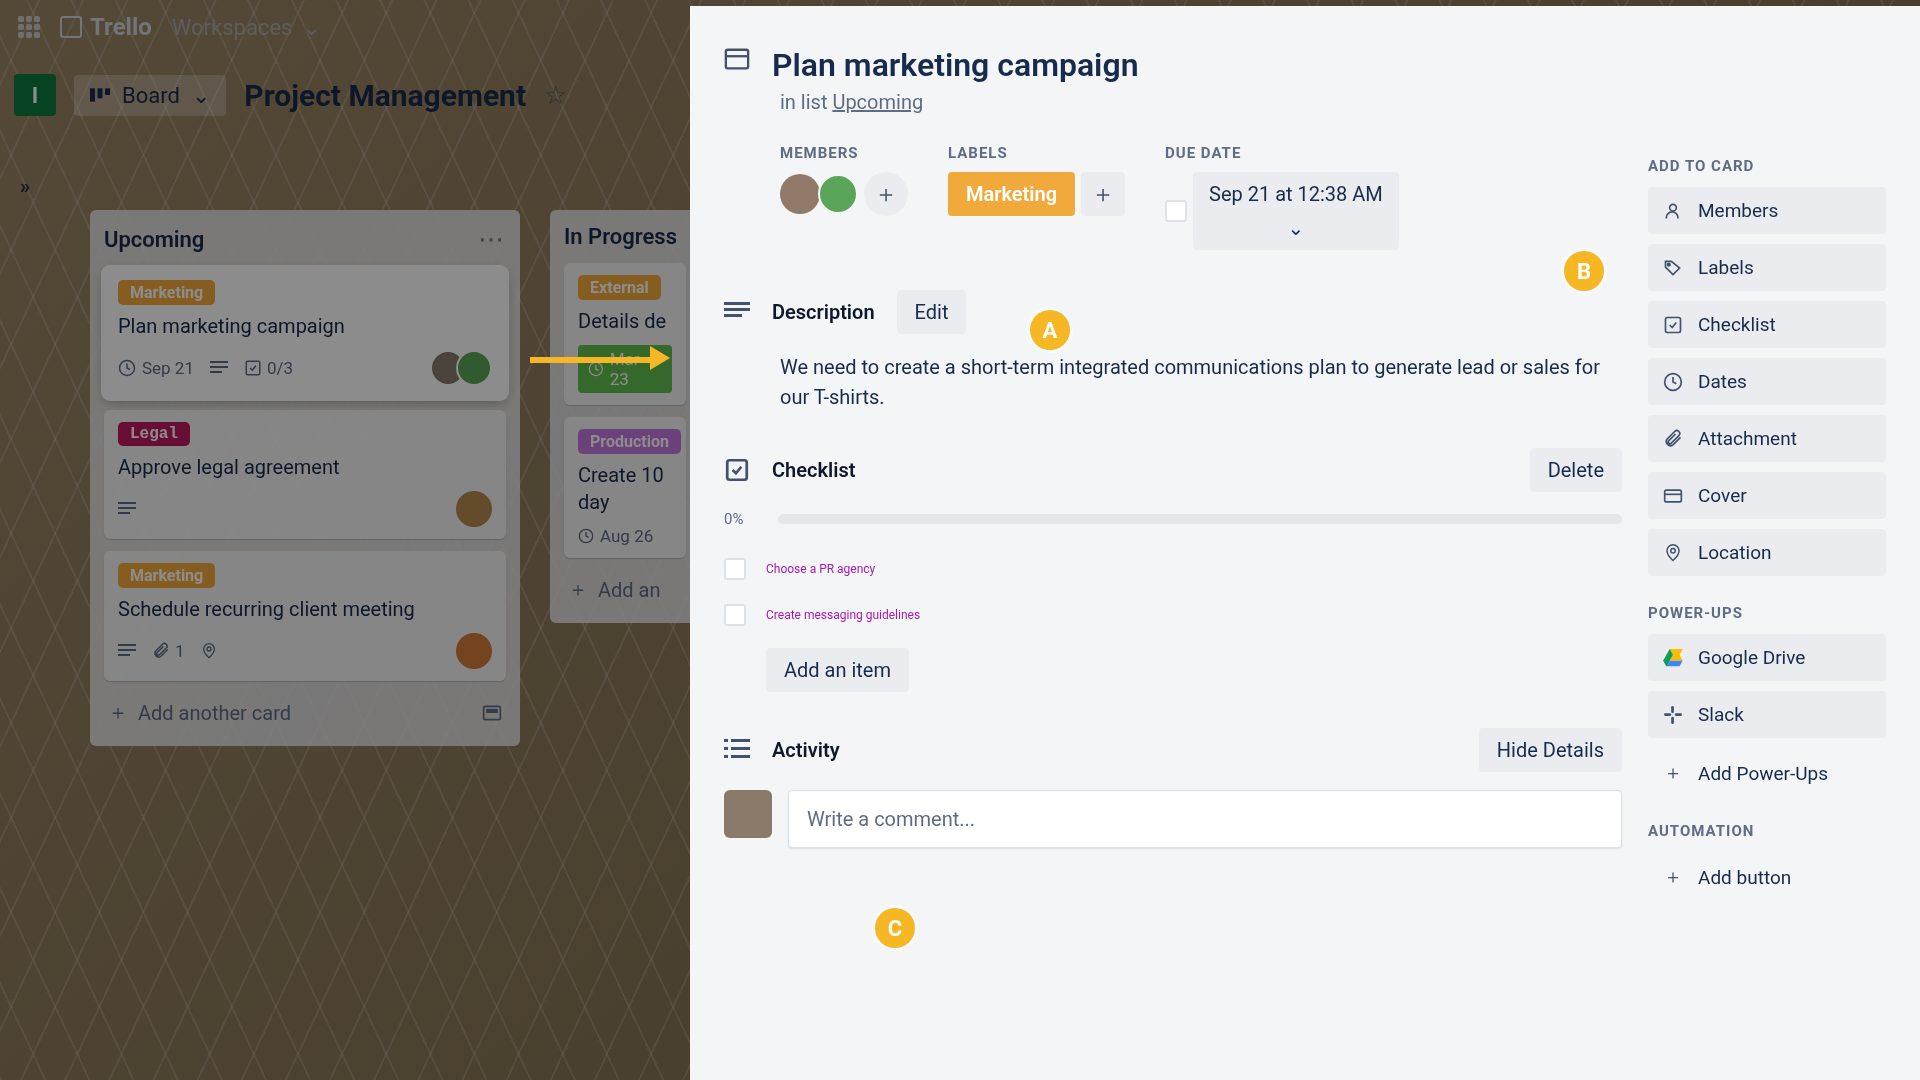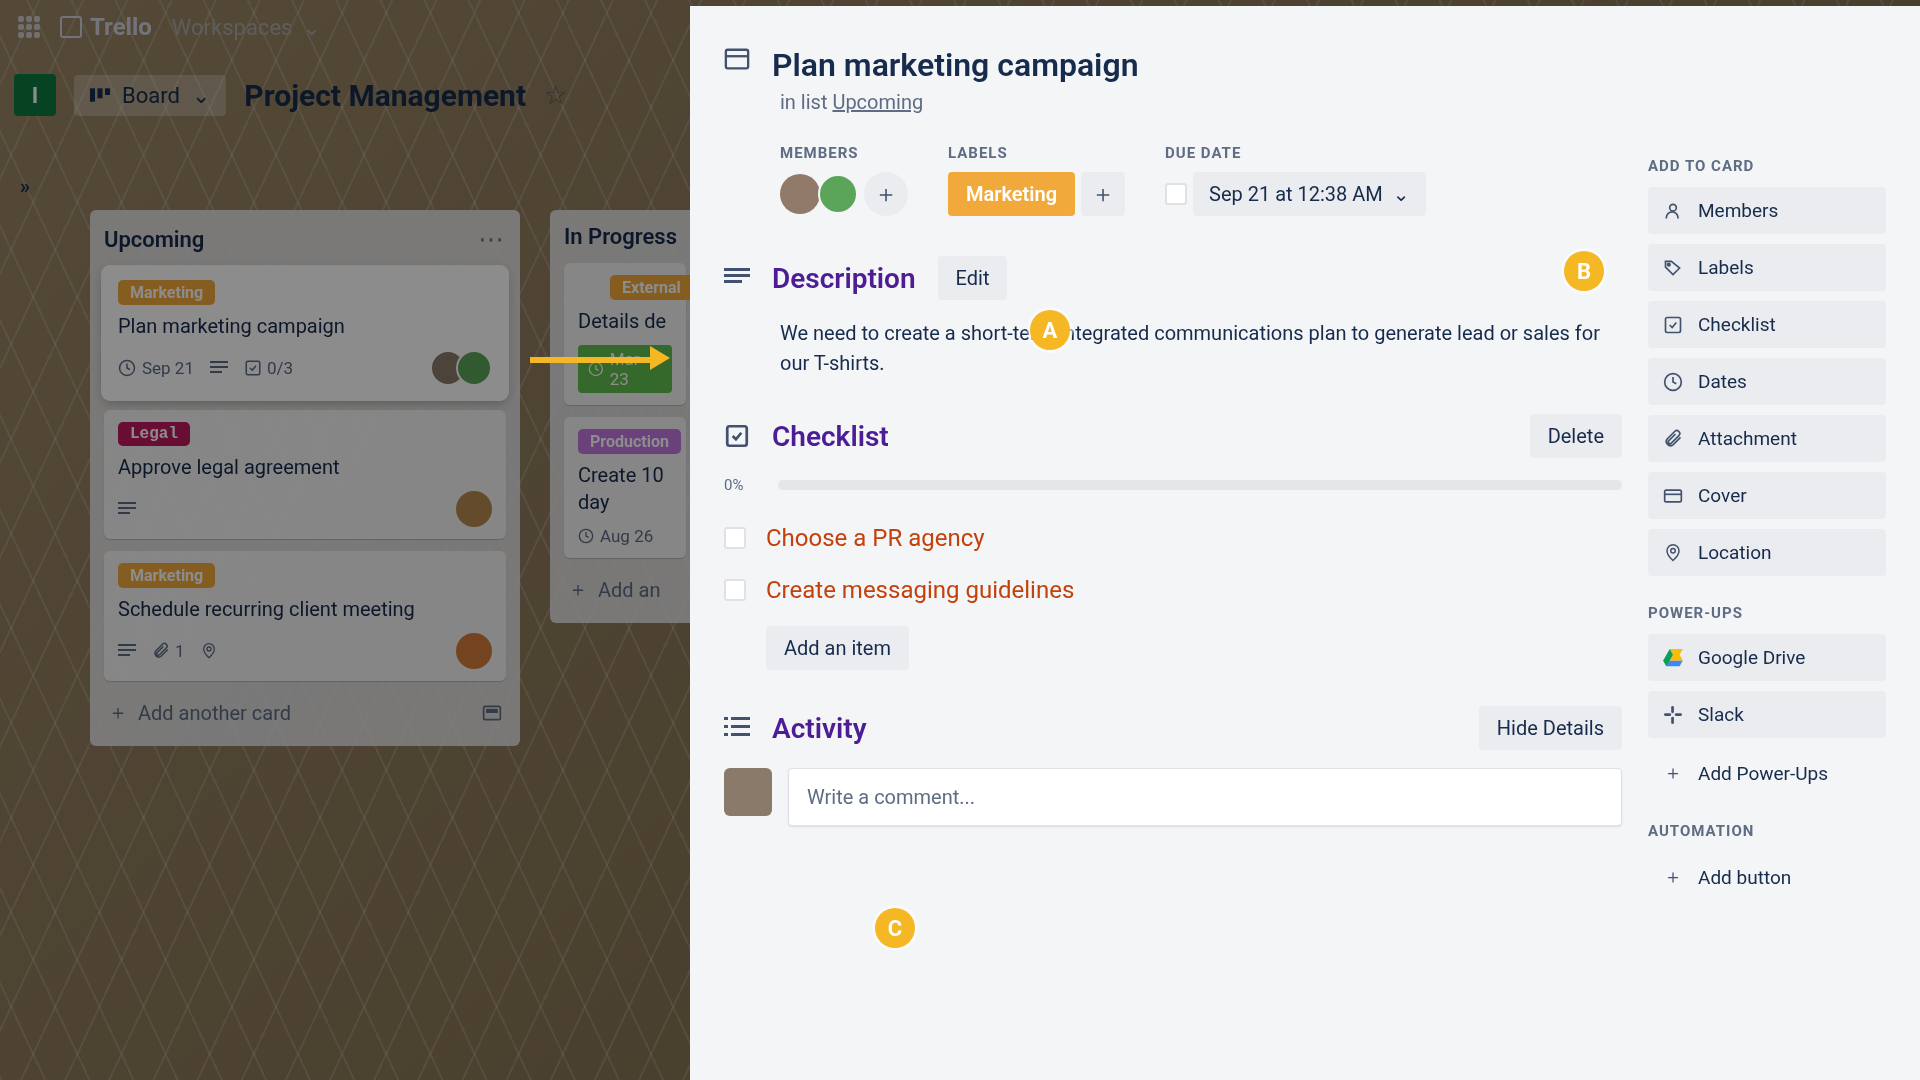--- a/index.html
+++ b/index.html
@@ -35,21 +35,21 @@
 .list-header { display:flex; justify-content:space-between; align-items:center; margin-bottom:14px; }
 .list-title { font-size:22px; font-weight:600; color:#172b4d; }
 .list-menu { color:#6b778c; font-size:26px; letter-spacing:2px; }
 
 .card { background:#fff; border-radius:6px; padding:12px 14px; margin-bottom:12px; box-shadow:0 1px 1px rgba(9,30,66,0.2); }
 .card.highlight { box-shadow:0 0 0 3px #fff, 0 4px 12px rgba(0,0,0,0.3); background:#fff; }
 .card.dim { background:rgba(255,255,255,0.7); }
 .label { display:inline-block; padding:3px 12px; border-radius:5px; font-size:16px; font-weight:700; color:#fff; margin-bottom:8px; }
 .label.marketing { background:#f2a93b; }
 .label.legal { background:#be185d;font-family:Liberation Mono, monospace; }
-.label.external { background:#f2a93b;margin-left:32px; }
+.label.external { background:#f2a93b; }
 .label.production { background:#c377e0; }
 .card-title { font-size:20px; color:#172b4d; margin-bottom:10px; line-height:1.35; }
 .card-footer { display:flex; align-items:center; gap:16px; color:#5e6c84; font-size:17px; }
 .card-footer .spacer { flex:1; }
 .badge-date { display:flex; align-items:center; gap:6px; }
 .badge-date.green { background:#61bd4f; color:#fff; padding:4px 10px; border-radius:4px; }
 .avatar { width:40px; height:40px; border-radius:50%; background:#ccc; display:inline-block; }
 .avatar.sm { width:36px; height:36px; }
 .avatar-stack { display:flex; }
 .avatar-stack .avatar { margin-left:-10px; border:2px solid #fff; }
@@ -69,36 +69,36 @@
 .title-row { display:flex; align-items:flex-start; gap:22px; margin-bottom:6px; }
 .title-row h1 { font-size:32px; font-weight:600; color:#172b4d; }
 .subtitle-row { margin-left:56px; font-size:20px; color:#5e6c84; margin-bottom:30px; }
 .subtitle-row a { color:#5e6c84; text-decoration:underline; }
 
 .meta-row { margin-left:56px; display:flex; gap:40px; margin-bottom:40px; }
 .meta-block h4 { font-size:15px; font-weight:700; letter-spacing:1px; color:#5e6c84; margin-bottom:10px; }
 .meta-content { display:flex; align-items:center; gap:6px; }
 .square-btn { width:44px; height:44px; border-radius:4px; background:#eaecef; display:flex; align-items:center; justify-content:center; color:#42526e; font-size:24px; }
 .label-chip { background:#f2a93b; color:#fff; font-weight:600; font-size:20px; padding:10px 18px; border-radius:4px; }
-.due-chip { background:#eaecef; padding:10px 16px; border-radius:4px; font-size:20px; color:#172b4d; display:flex; align-items:center; gap:10px; }
+.due-chip { background:#eaecef; padding:10px 16px; border-radius:4px; font-size:20px; color:#172b4d; display:flex; align-items:center; gap:10px;flex-direction:column; }
 .checkbox { width:22px; height:22px; border:2px solid #dfe1e6; border-radius:3px; background:#fff; }
 
 .section { margin-bottom:36px; }
 .section-head { display:flex; align-items:center; gap:22px; margin-bottom:18px; }
-.section-head h2 { font-size:28px; font-weight:600; color:#4c1d95; }
+.section-head h2 { font-size:20px; font-weight:600; color:#0f172a; }
 .section-head .right { margin-left:auto; }
 .grey-btn { background:#eaecef; border-radius:4px; padding:10px 18px; font-size:20px; color:#172b4d; }
 .section-body { margin-left:56px; font-size:20px; color:#172b4d; line-height:1.5; }
 
 .checklist-progress { margin-left:0; display:flex; align-items:center; gap:14px; margin-bottom:18px; }
 .progress-pct { font-size:15px; color:#5e6c84; width:40px; }
 .progress-bar { flex:1; height:10px; background:#e4e6ea; border-radius:5px; }
 .check-item { display:flex; align-items:center; gap:20px; padding:12px 0; }
 .check-item .checkbox { flex-shrink:0; }
-.check-item span { font-size:24px; color:#c2410c; }
+.check-item span { font-size:12px; color:#a21caf; }
 
 .comment-row { display:flex; gap:16px; align-items:flex-start; }
 .comment-input { flex:1; border:1px solid #dfe1e6; background:#fff; border-radius:4px; padding:16px 18px; font-size:20px; color:#5e6c84; box-shadow:0 1px 2px rgba(9,30,66,0.1); }
 
 .side-heading { font-size:15px; font-weight:700; letter-spacing:1px; color:#5e6c84; margin-bottom:12px; margin-top:13px; }
 .side-btn { background:#eaecef; border-radius:4px; padding:12px 14px; display:flex; align-items:center; gap:14px; font-size:19px; color:#172b4d; margin-bottom:10px; }
 .side-btn .ic { width:22px; display:flex; justify-content:center; color:#42526e; }
 .side-btn.plain { background:transparent; }
 
 .annotation-badge { position:absolute; width:40px; height:40px; border-radius:50%; background:#f5b723; color:#fff; font-weight:700; font-size:22px; display:flex; align-items:center; justify-content:center; box-shadow:0 0 0 3px rgba(255,255,255,0.5); }

